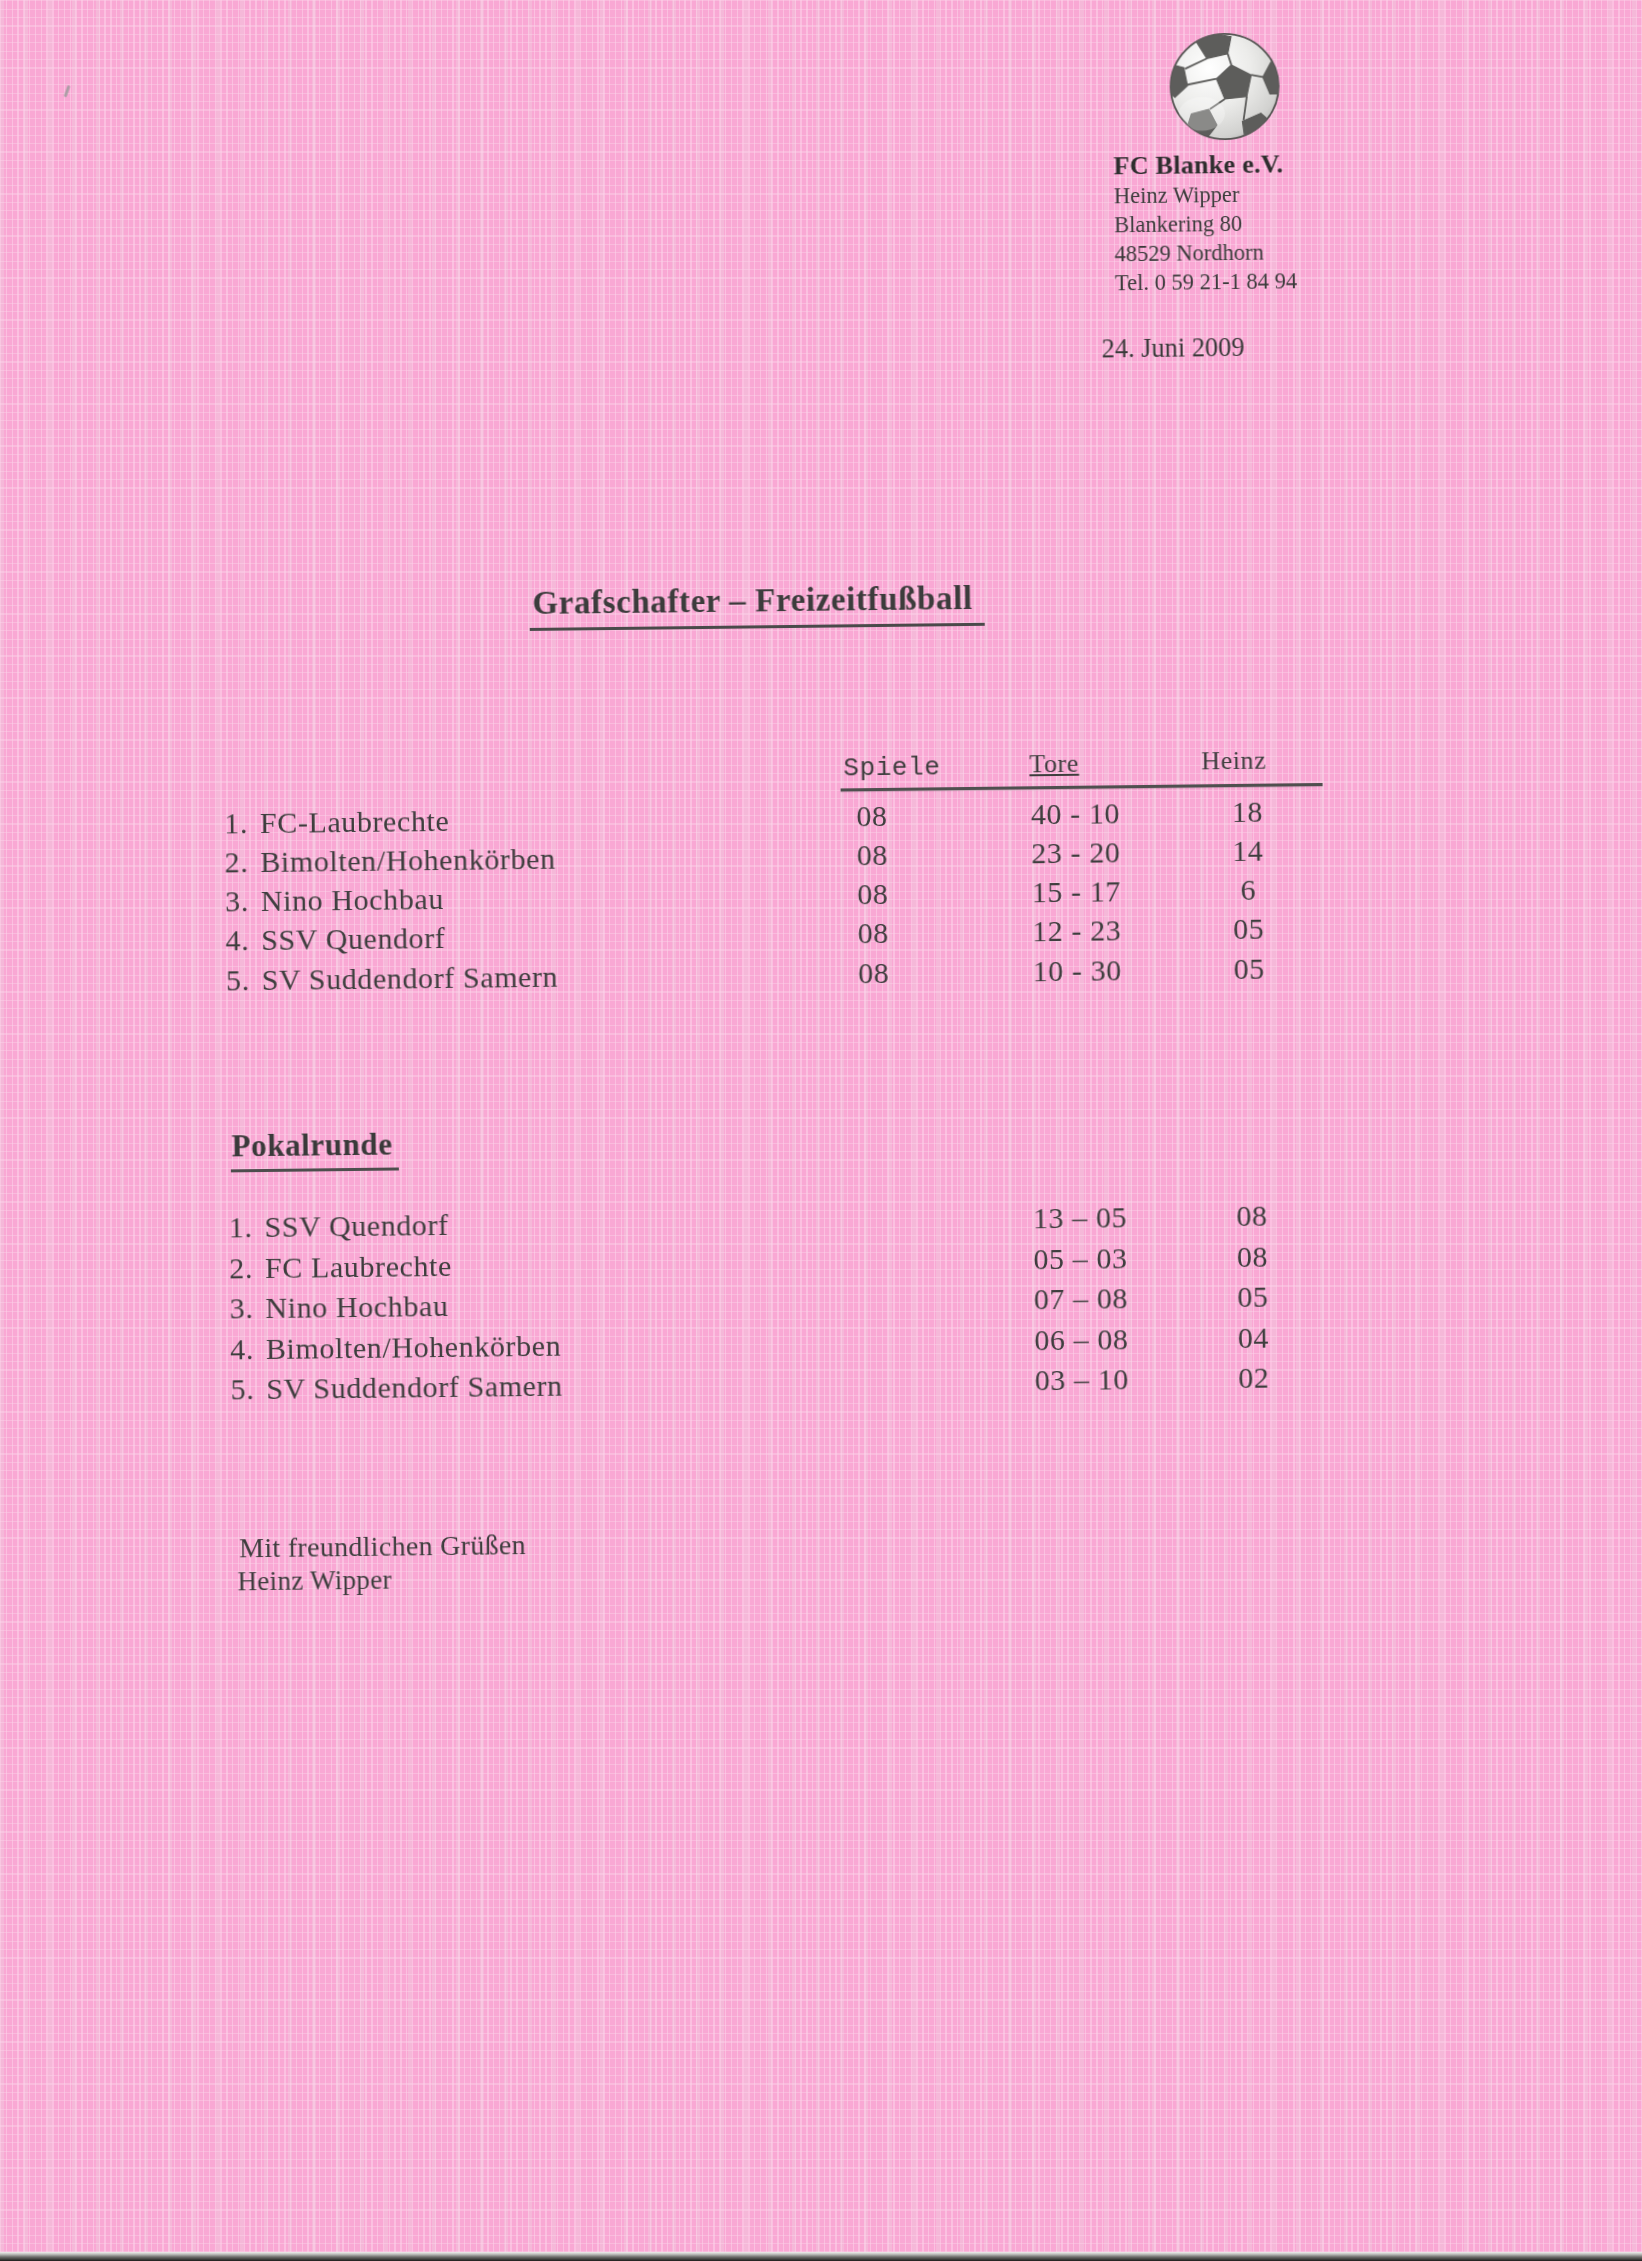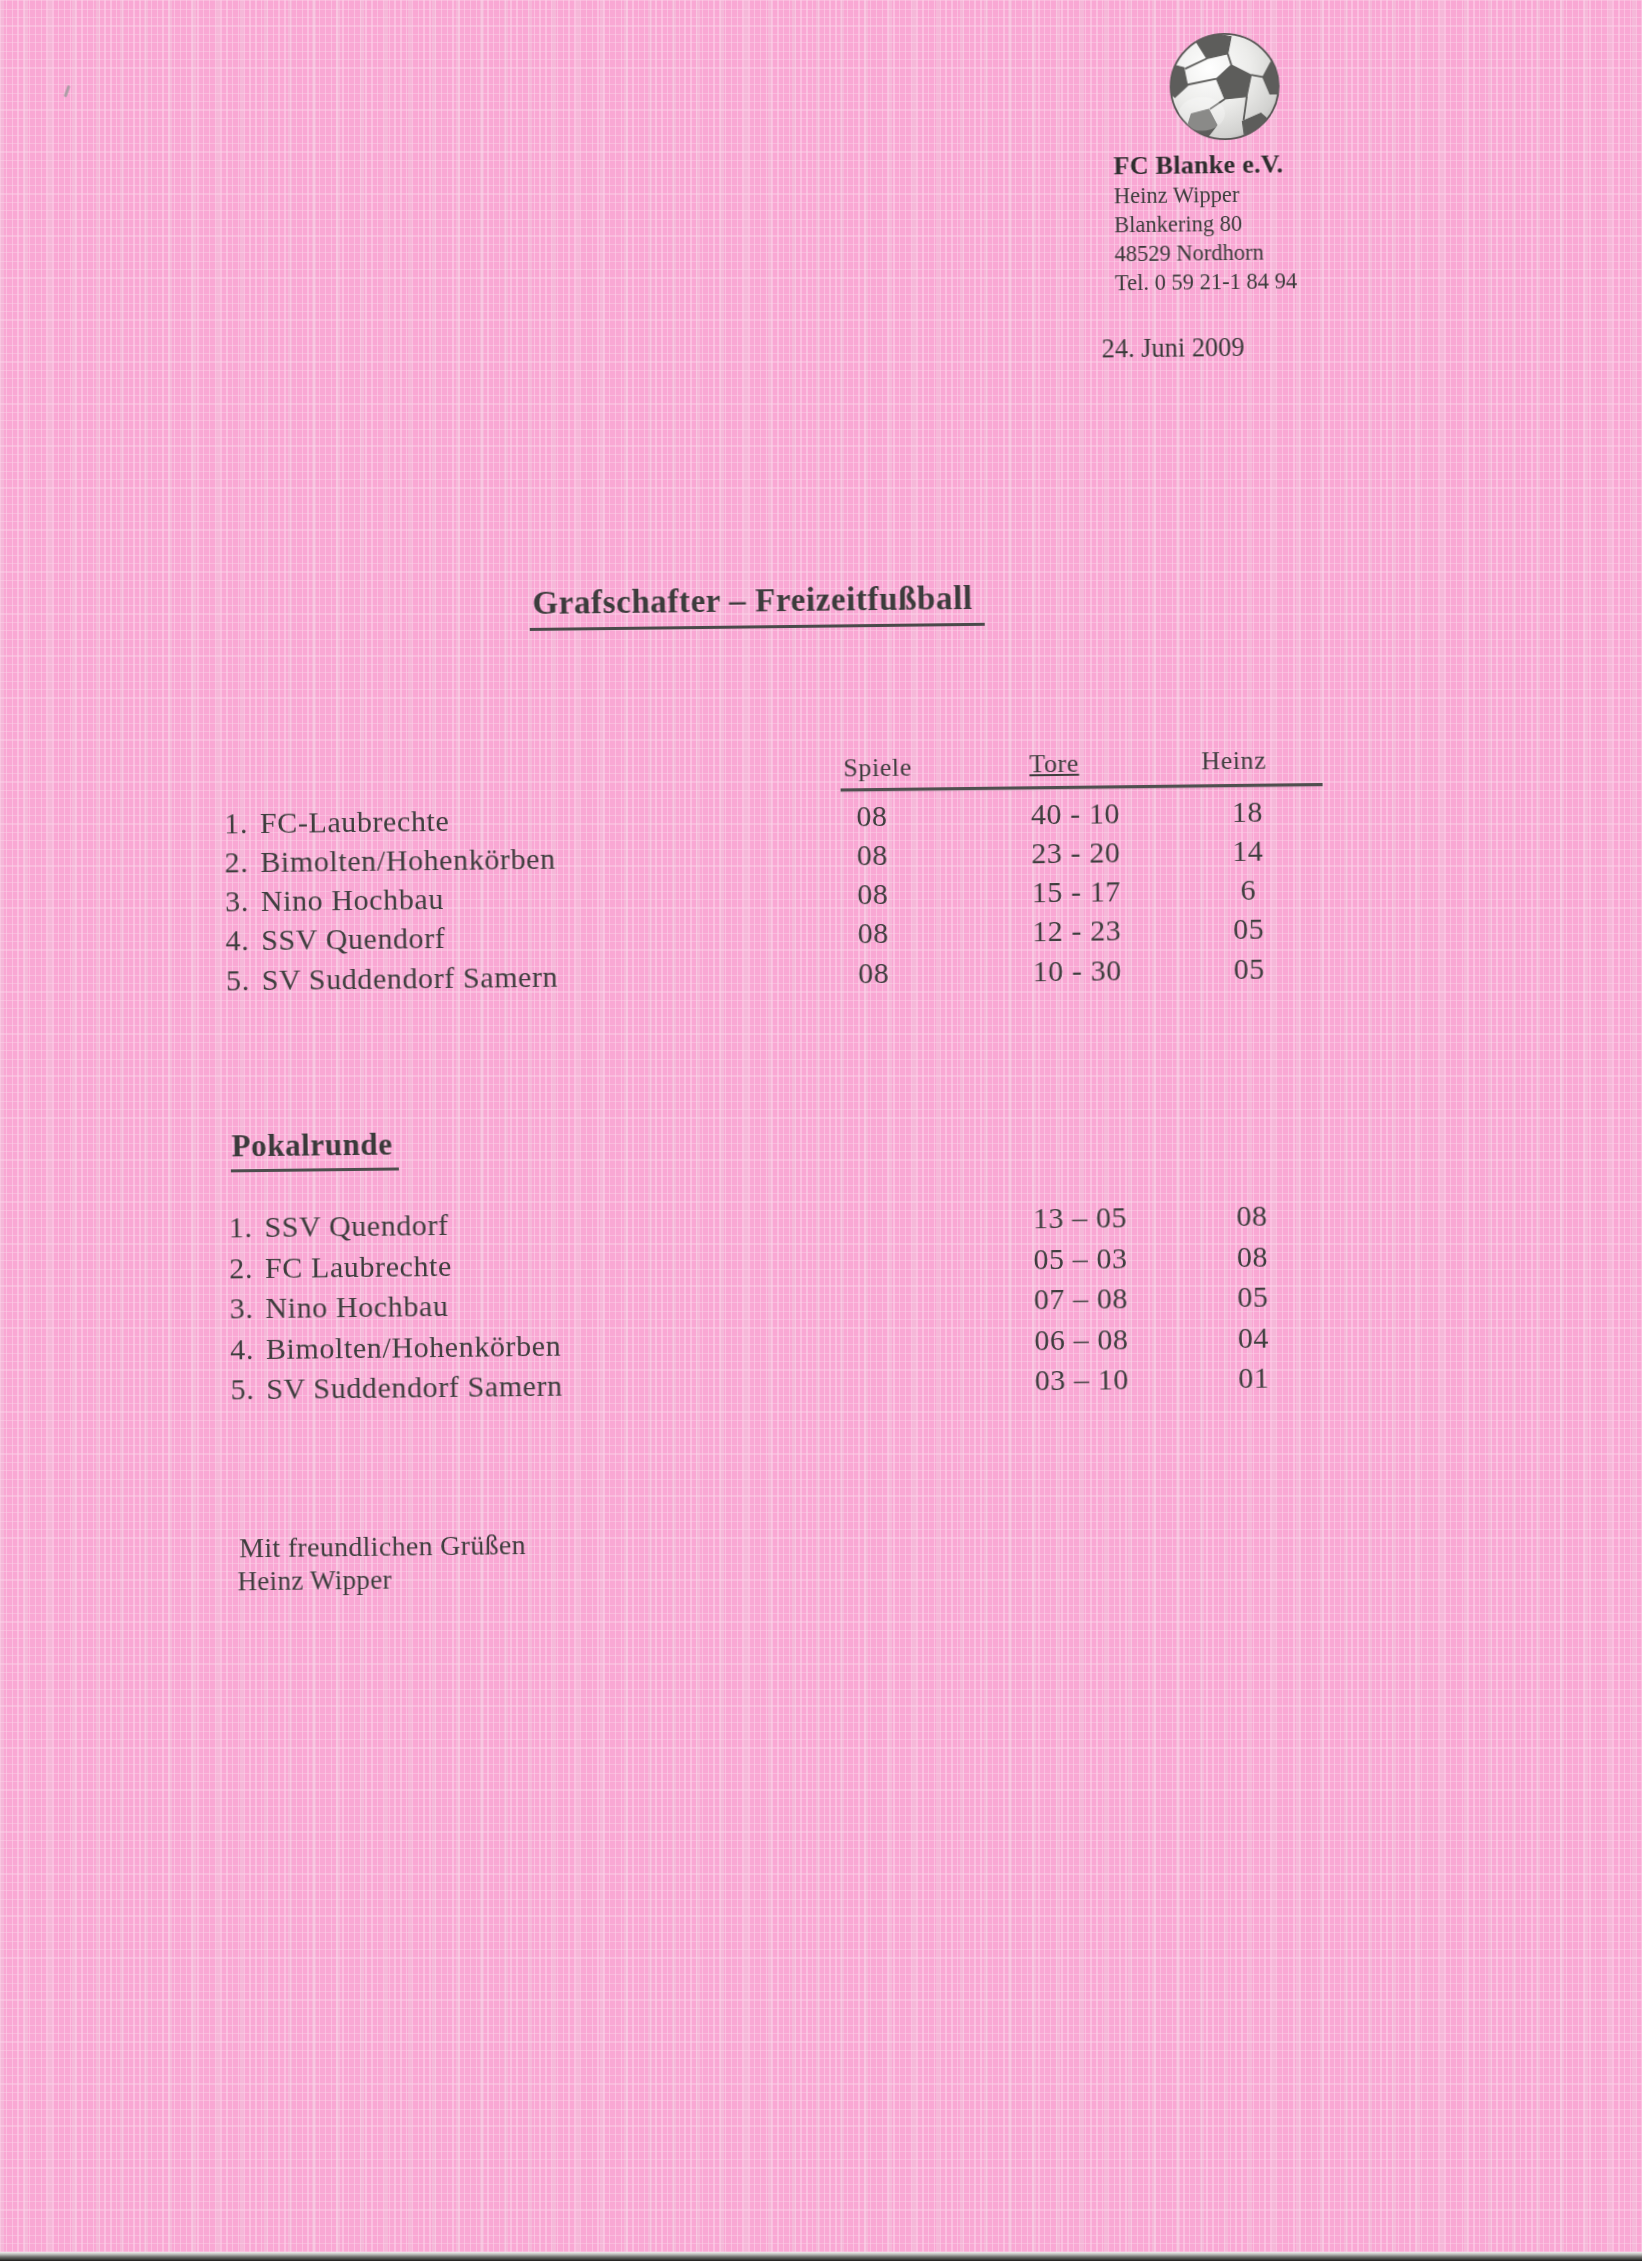--- a/index.html
+++ b/index.html
@@ -36,21 +36,21 @@
   .letter-date{position:absolute;left:1110px;top:346px;font-size:26.4px;color:#3a3a3a;}
   
   .page-title{
     position:absolute;left:538px;top:591px;
     font-size:33px;font-weight:bold;letter-spacing:0.6px;color:#3c3c3c;
     border-bottom:3.9px solid #4a4a4a;
     padding:0 11.6px 5.8px 2.6px;margin-left:-2.6px;
   }
   
   .hdr{position:absolute;font-size:26px;color:#3d3d3d;letter-spacing:0.6px;}
-  .hdr-spiele{left:847px;top:763px;}
+  .hdr-spiele{left:847px;top:763px;font-family:Liberation Mono, monospace;}
   .hdr-tore{left:1033px;top:761px;text-decoration:underline;}
   .hdr-punkte{left:1205px;top:760px;}
   .hdr-rule{position:absolute;left:844px;top:798px;width:482px;height:3.2px;background:#4f4f4f;box-shadow:0 1.3px 0.6px rgba(90,90,90,.25);}
   .t-row{position:absolute;left:0;width:1643px;height:40px;font-size:30px;letter-spacing:0.6px;color:#3e3e3e;}
   .t-row span{position:absolute;top:0;}
   .cell-pos{left:216px;width:35px;text-align:right;}
   .cell-team{left:263px;}
   .cell-spiele{left:843px;width:64px;text-align:center;}
   .cell-tore{left:1011px;width:135px;text-align:center;}
   .cell-punkte{left:1215px;width:71px;text-align:center;}
@@ -193,21 +193,21 @@
     <div class="t-row" style="top:1335px">
       <span class="cell-pos">4.</span>
       <span class="cell-team">Bimolten/Hohenkörben</span>
       <span class="cell-tore">06 – 08</span>
       <span class="cell-punkte">04</span>
     </div>
     <div class="t-row" style="top:1375px">
       <span class="cell-pos">5.</span>
       <span class="cell-team">SV Suddendorf Samern</span>
       <span class="cell-tore">03 – 10</span>
-      <span class="cell-punkte">01</span>
+      <span class="cell-punkte">02</span>
     </div>
 
     <div class="closing">Mit freundlichen Grüßen</div>
     <div class="signature">Heinz Wipper</div>
 
   </div>
 
   <div class="scan-edge-bottom"></div>
 </div>
 

